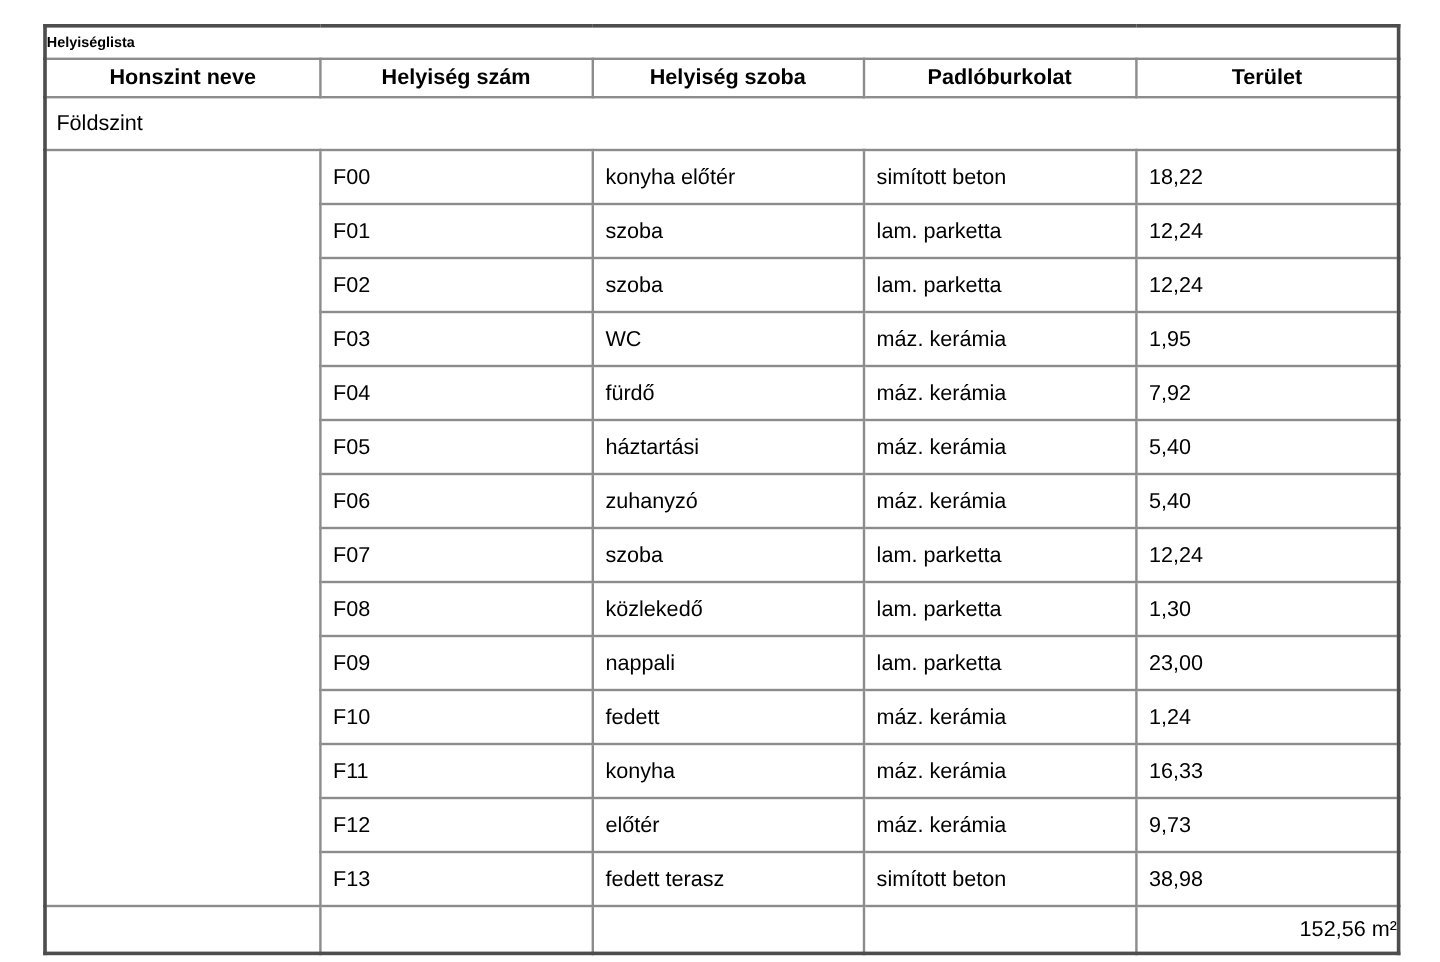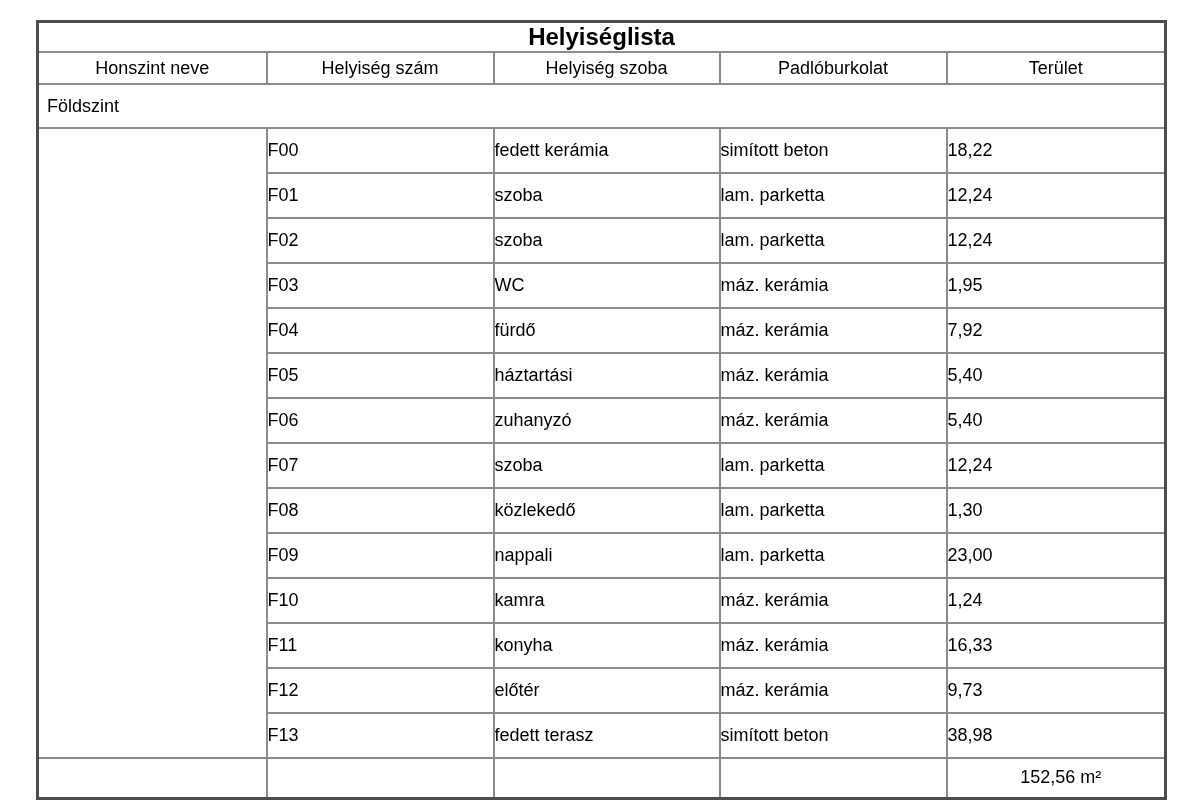--- a/index.html
+++ b/index.html
@@ -25,45 +25,46 @@
   table.roomlist td, table.roomlist th {
     border: 2px solid #8c8c8c;
     font-size: 18px;
     color: #000000;
     vertical-align: middle;
     overflow: hidden;
     white-space: nowrap;
   }
   tr.title-row td {
     height: 27px;
-    text-align: center;
+    text-align: left;
     font-weight: bold;
-    font-size: 24px;
+    font-size: 12px;
   }
   tr.header-row th {
     height: 32px;
     text-align: center;
-    font-weight: normal;
+    font-weight: bold;
     font-size: 18px;
   }
   tr.section-row td {
     height: 44px;
     text-align: left;
     padding-left: 8px;
     font-weight: normal;
   }
   tr.data-row td {
     height: 45px;
     text-align: left;
+    padding-left: 10px;
     font-weight: normal;
   }
   td.spanner-cell { background: #ffffff; }
   tr.total-row td {
     height: 40px;
-    text-align: center;
+    text-align: right;
     padding-left: 10px;
   }
   .watermark {
     position: absolute;
     left: 402px; top: 390px;
     width: 345px;
     font-size: 30px;
     letter-spacing: 0.5px;
     color: rgba(20, 20, 20, 0.88);
     white-space: nowrap;
@@ -98,21 +99,21 @@
       <th>Terület</th>
     </tr>
 
     <tr class="section-row">
       <td colspan="5">Földszint</td>
     </tr>
 
     <tr class="data-row">
       <td class="spanner-cell" rowspan="14"></td>
       <td>F00</td>
-      <td>fedett kerámia</td>
+      <td>konyha előtér</td>
       <td>simított beton</td>
       <td>18,22</td>
     </tr>
     <tr class="data-row">
       <td>F01</td>
       <td>szoba</td>
       <td>lam. parketta</td>
       <td>12,24</td>
     </tr>
     <tr class="data-row">
@@ -158,21 +159,21 @@
       <td>1,30</td>
     </tr>
     <tr class="data-row">
       <td>F09</td>
       <td>nappali</td>
       <td>lam. parketta</td>
       <td>23,00</td>
     </tr>
     <tr class="data-row">
       <td>F10</td>
-      <td>kamra</td>
+      <td>fedett</td>
       <td>máz. kerámia</td>
       <td>1,24</td>
     </tr>
     <tr class="data-row">
       <td>F11</td>
       <td>konyha</td>
       <td>máz. kerámia</td>
       <td>16,33</td>
     </tr>
     <tr class="data-row">

